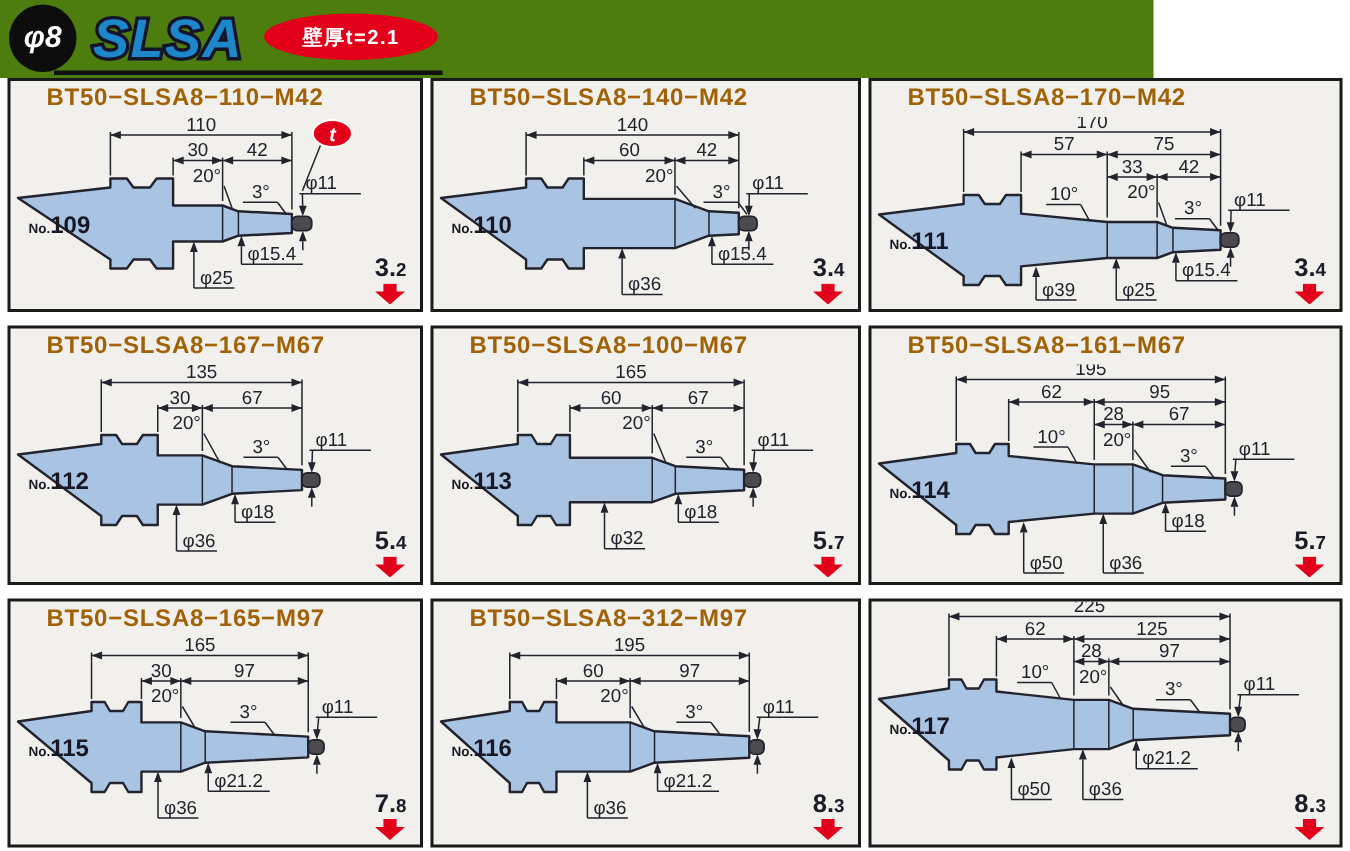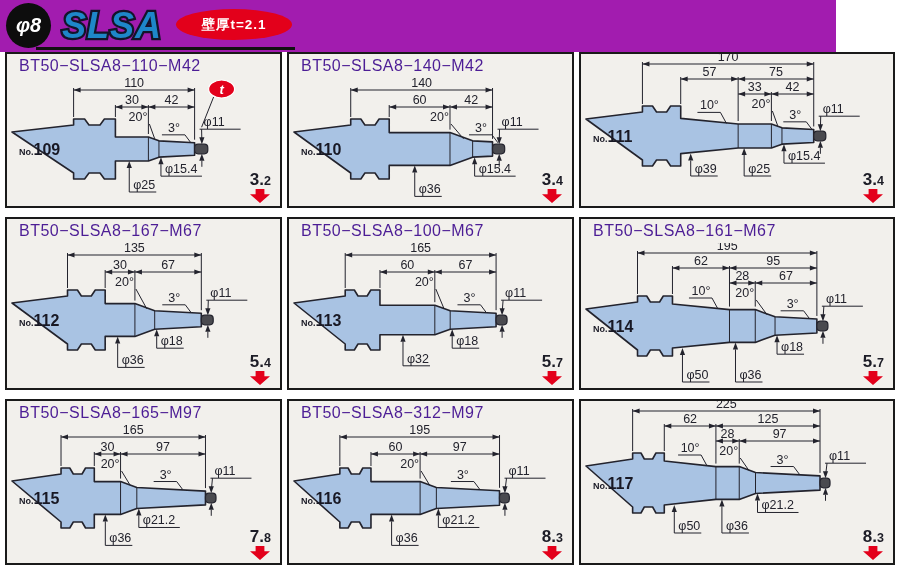--- a/index.html
+++ b/index.html
@@ -1,26 +1,26 @@
 <!DOCTYPE html>
 <html><head>
 <meta charset="utf-8">
 <style>
   html,body{margin:0;padding:0;background:#ffffff;}
   body{width:900px;height:567px;font-family:"Liberation Sans",sans-serif;position:relative;overflow:hidden;}
   
-  .header{position:absolute;left:0;top:0;width:836px;height:52px;background:#a21caf;}
+  .header{position:absolute;left:0;top:0;width:769px;height:52px;background:#4d7c0f;}
   .bore-badge{position:absolute;left:6px;top:3px;width:45px;height:45px;border-radius:50%;background:#0d0d0d;color:#fff;display:flex;align-items:center;justify-content:center;font-weight:bold;font-style:italic;font-size:20px;}
   .series-logo{position:absolute;left:60px;top:4px;}
   .wall-note{position:absolute;left:176px;top:9px;width:116px;height:31px;border-radius:50%;background:#e3001b;color:#fff;font-weight:bold;font-size:13.5px;display:flex;align-items:center;justify-content:center;letter-spacing:1px;}
   .header-rule{position:absolute;left:36px;top:47px;width:259px;height:3px;background:#111;}
   
   .grid{position:absolute;left:5px;top:52px;display:grid;grid-template-columns:277px 287px 316px;grid-template-rows:156px 173px 166px;column-gap:5px;row-gap:9px;}
   .cell{box-sizing:border-box;border:2px solid #1a1a1a;background:#f2f0ec;position:relative;overflow:hidden;}
-  .cell-title{font-weight:normal;font-size:16px;letter-spacing:0.5px;color:#4c1d95;padding:3px 0 0 12px;height:21px;white-space:nowrap;}
+  .cell-title{font-weight:bold;font-size:16px;letter-spacing:0.5px;color:#a16207;padding:3px 0 0 24px;height:21px;white-space:nowrap;}
   .drawing{display:block;}
   .weight{position:absolute;right:9px;bottom:3px;text-align:right;color:#1c1c26;line-height:1;}
   .w-num{font-weight:bold;margin-left:38px;}
   .w-main{font-size:17px;}
   .w-dec{font-size:12.5px;}
   .w-arrow{width:20px;height:14px;background:#e3001b;margin:1px 1px 0 auto;
     clip-path:polygon(28% 0,72% 0,72% 38%,100% 38%,50% 100%,0 38%,28% 38%);}
 </style>
 </head>
 <body>
@@ -138,20 +138,21 @@
         <text x="12" y="77" fill="#181824" font-weight="bold"><tspan font-size="9">No.</tspan><tspan font-size="16">110</tspan></text>
       </svg>
     <div class="weight">
       <span class="w-num">
         <span class="w-main">3.</span><span class="w-dec">4</span>
       </span>
       <div class="w-arrow"></div>
     </div>
   </div>
     <div class="cell">
+    <div class="cell-title">BT50−SLSA8−170−M42</div>
     <svg class="drawing" viewBox="0 0 308 126" width="308" height="126" font-family="Liberation Sans, sans-serif">
         <path d="M 5 65 L 61.42748091603053 58 L 61.42748091603053 52 L 71.50381679389312 52 L 75.53435114503816 58 L 85.61068702290076 58 L 89.6412213740458 52 L 99.71755725190839 52 L 99.71755725190839 64.4 L 157.15267175572518 70 L 190.40458015267174 70 L 200.95403070212228 73.84 L 232.72519083969465 75.49210032715376 L 232.72519083969465 88.50789967284624 L 200.95403070212228 90.16 L 190.40458015267174 94 L 157.15267175572518 94 L 99.71755725190839 99.6 L 99.71755725190839 112 L 89.6412213740458 112 L 85.61068702290076 106 L 75.53435114503816 106 L 71.50381679389312 112 L 61.42748091603053 112 L 61.42748091603053 106 Z" fill="#a9c3e3" stroke="#23232d" stroke-width="1.6" stroke-linejoin="round"></path>
         <line x1="190.40458015267174" y1="70" x2="190.40458015267174" y2="94" stroke="#23232d" stroke-width="1"></line>
         <line x1="200.95403070212228" y1="73.84" x2="200.95403070212228" y2="90.16" stroke="#23232d" stroke-width="1"></line>
         <line x1="157.15267175572518" y1="70" x2="157.15267175572518" y2="94" stroke="#23232d" stroke-width="1"></line>
         <rect x="232.72519083969465" y="77.2" width="12.091603053435113" height="9.6" rx="3.5" fill="#4a4a4f" stroke="#23232d" stroke-width="1.2"></rect>
         <line x1="61.42748091603053" y1="8" x2="61.42748091603053" y2="50" stroke="#23232d" stroke-width="1"></line>
         <line x1="232.72519083969465" y1="8" x2="232.72519083969465" y2="72.49210032715376" stroke="#23232d" stroke-width="1"></line>
         <line x1="99.71755725190839" y1="23" x2="99.71755725190839" y2="50" stroke="#23232d" stroke-width="1"></line>
         <line x1="157.15267175572518" y1="23" x2="157.15267175572518" y2="67" stroke="#23232d" stroke-width="1"></line>

